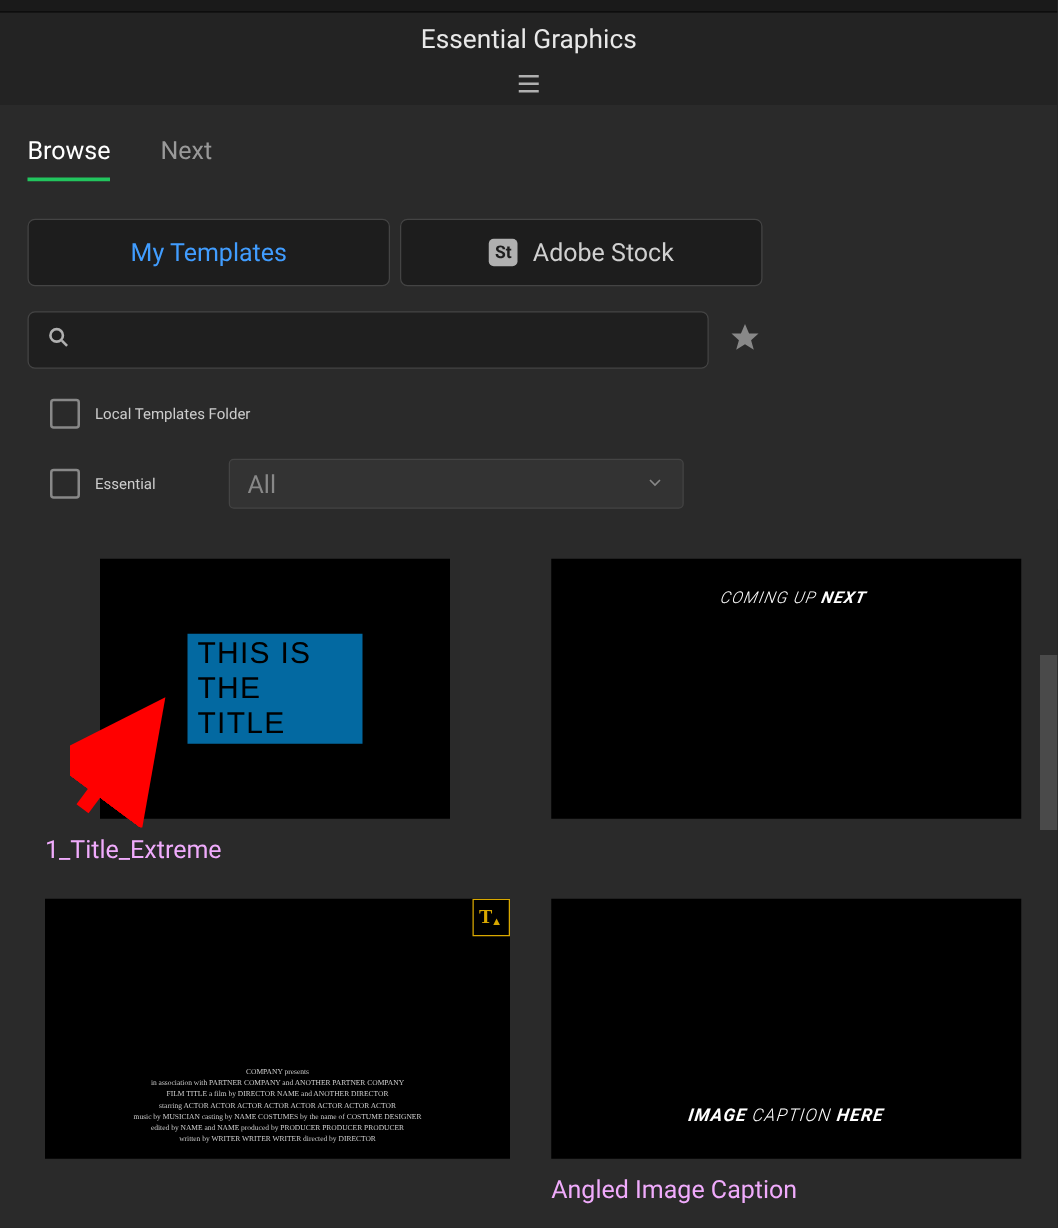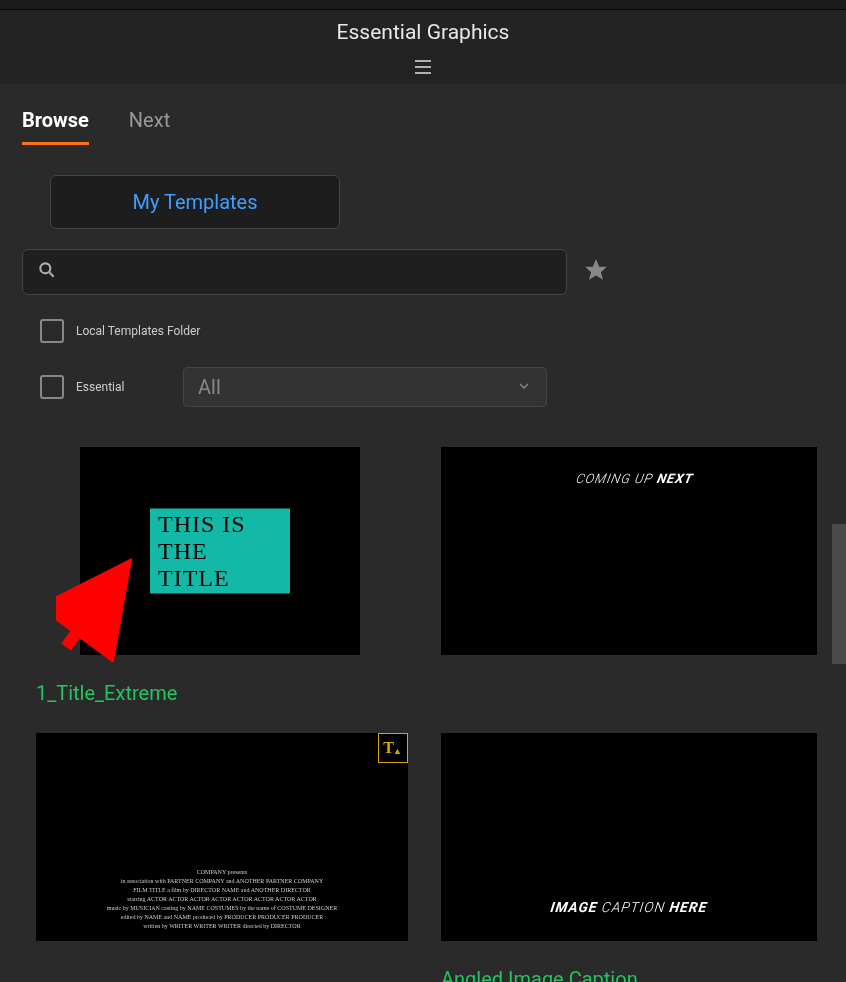--- a/index.html
+++ b/index.html
@@ -56,42 +56,40 @@
     margin-bottom: 30px;
   }
   .tab {
     font-size: 20px;
     color: #999;
     padding-bottom: 10px;
     cursor: pointer;
   }
   .tab.active {
     color: #fff;
-    border-bottom: 3px solid #f97316;
-    font-weight: bold;
+    border-bottom: 3px solid #22c55e;
   }
   .source-buttons {
     display: flex;
     gap: 8px;
     margin-bottom: 20px;
   }
   .source-btn {
     flex: 0 0 auto;
     background: #1d1d1d;
     border: 1px solid #444;
     border-radius: 6px;
     padding: 14px 0;
     display: flex;
     align-items: center;
     justify-content: center;
     gap: 12px;
     cursor: pointer;
     font-size: 20px;
     width: 290px;
-    margin-left: 28px;
   }
   .source-btn.active {
     color: #419dff;
   }
   .source-btn.inactive {
     color: #d0d0d0;
   }
   .st-badge {
     background: #b0b0b0;
     color: #1d1d1d;
@@ -202,27 +200,27 @@
   .thumbnail.third {
     height: 208px;
     width: 372px;
   }
   .thumbnail.fourth {
     height: 208px;
     width: 376px;
   }
   .template-name {
     font-size: 20px;
-    color: #22c55e;
-    margin-top: 26px;
+    color: #f0abfc;
+    margin-top: 12px;
   }
   .title-extreme-box {
-    background: #14b8a6;
+    background: #0369a1;
     color: #000;
-    font-family: Liberation Serif, serif;
+    font-family: Liberation Sans, sans-serif;
     font-size: 24px;
     padding: 2px 8px;
     position: absolute;
     top: 50%;
     left: 50%;
     transform: translate(-50%, -50%);
     letter-spacing: 1px;
   }
   .coming-up-text {
     position: absolute;
@@ -319,20 +317,24 @@
 <div class="panel-body">
 
   <div class="tabs">
     <div class="tab active">Browse</div>
     <div class="tab">Next</div>
   </div>
 
   <div class="source-buttons">
     <div class="source-btn active">
       <span>My Templates</span>
+    </div>
+    <div class="source-btn inactive">
+      <span class="st-badge">St</span>
+      <span>Adobe Stock</span>
     </div>
   </div>
 
   <div class="search-row">
     <div class="search-box">
       <span class="search-icon">
         <svg viewBox="0 0 24 24" fill="none" stroke="#b0b0b0" stroke-width="2.5">
           <circle cx="10" cy="10" r="6"></circle>
           <line x1="15" y1="15" x2="20" y2="20"></line>
         </svg>

